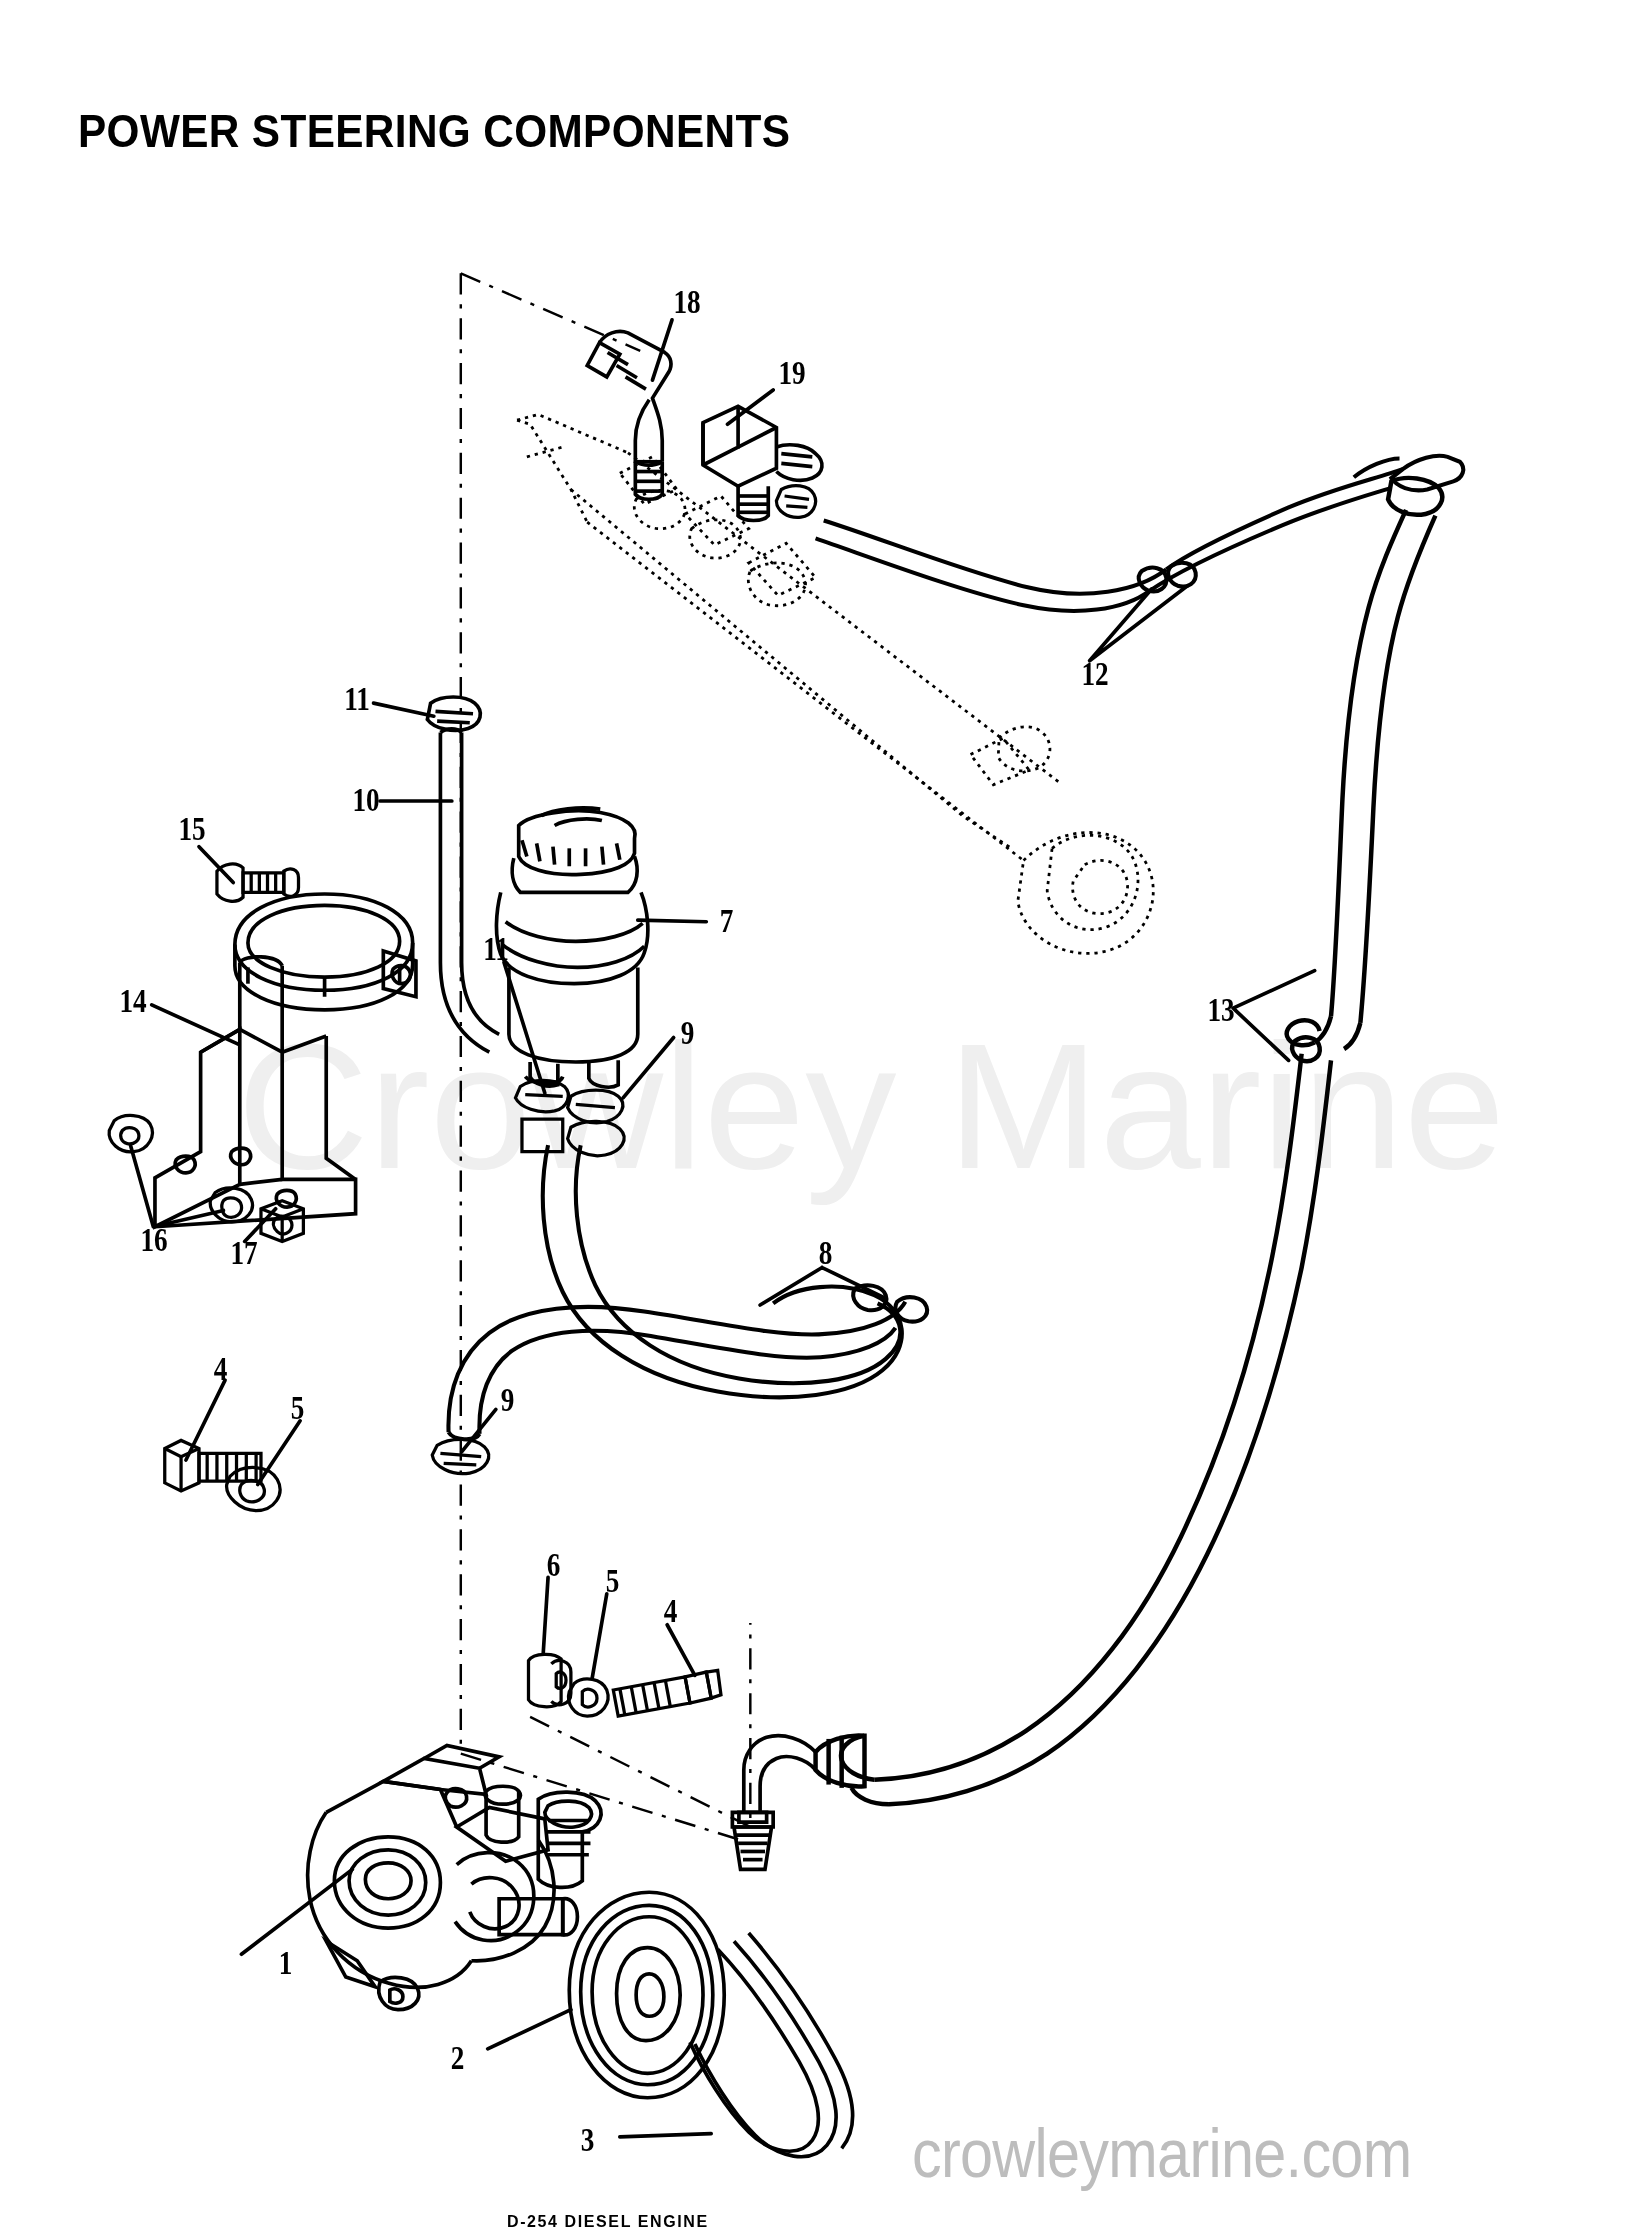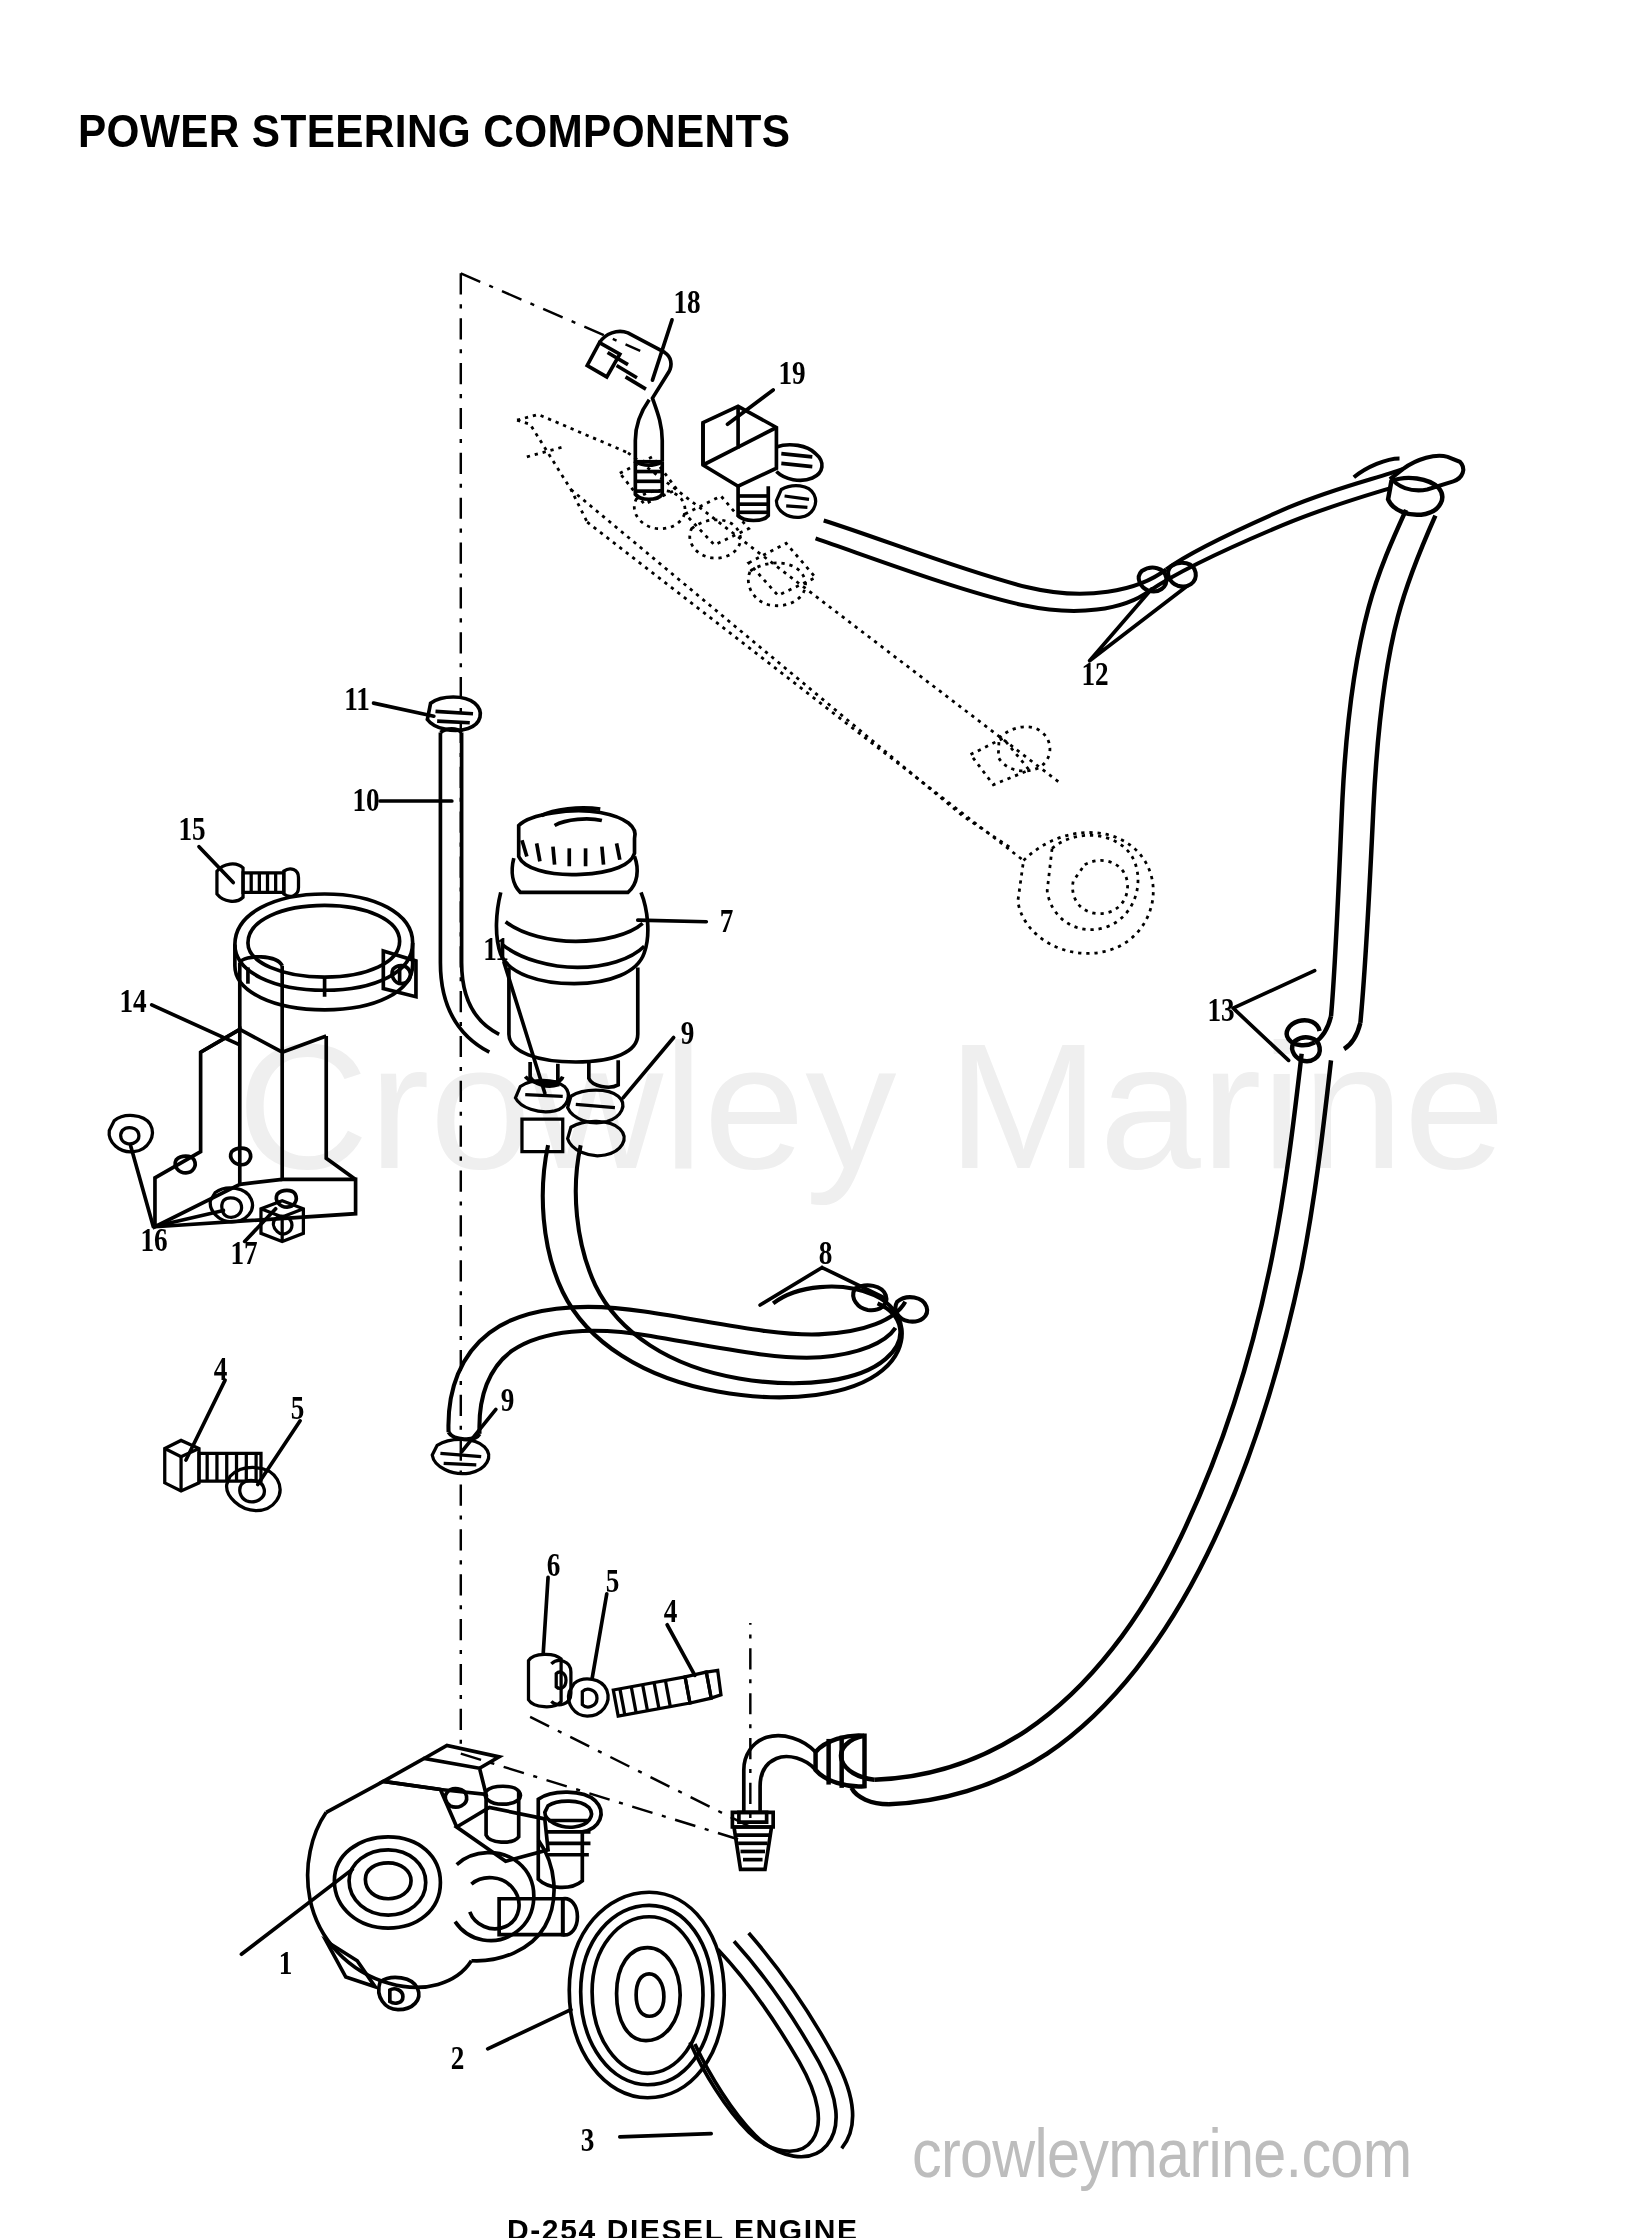--- a/index.html
+++ b/index.html
@@ -27,21 +27,21 @@
   }
   .wm-url{
     position:absolute;left:912px;top:2114px;
     font-size:69px;color:#bdbdbd;letter-spacing:-0.8px;
     font-family:"Liberation Sans",sans-serif;
     transform:scaleX(.86);transform-origin:left center;
     white-space:nowrap;pointer-events:none;user-select:none;
   }
   .footer-caption{
     position:absolute;left:507px;top:2213px;
-    font-size:30px;font-weight:bold;letter-spacing:1.6px;
+    font-size:16px;font-weight:bold;letter-spacing:1.6px;
     white-space:nowrap;overflow:hidden;height:24.5px;
     font-family:"Liberation Sans",sans-serif;
   }
 
   
   .callout{
     position:absolute;font-family:"Liberation Serif",serif;
     font-weight:bold;font-size:34px;line-height:1;
     transform:scaleX(.80);transform-origin:center center;
     color:#000;white-space:nowrap;

